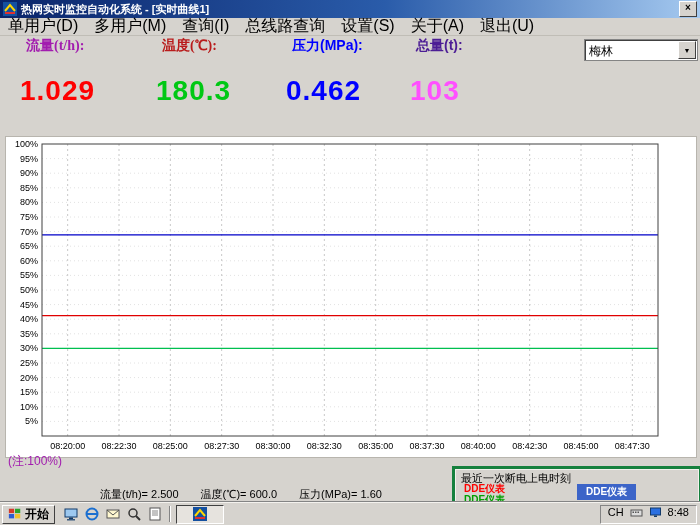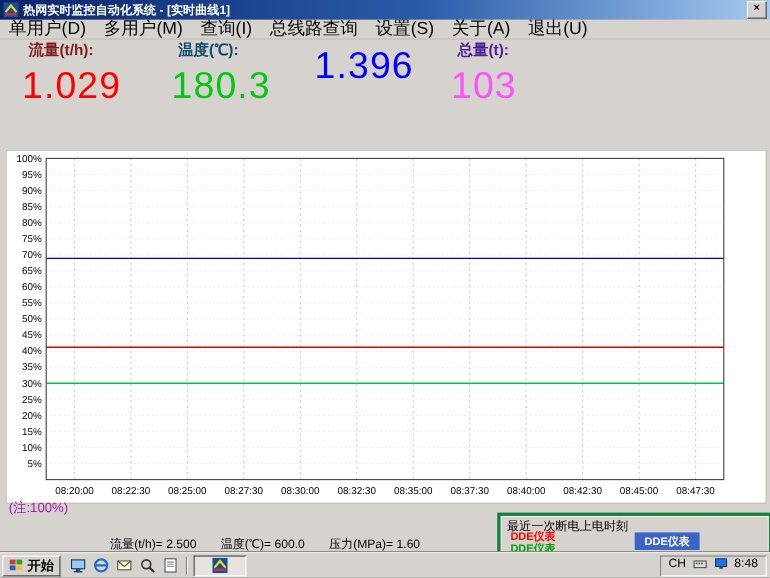--- a/index.html
+++ b/index.html
@@ -15,21 +15,21 @@
     border:1px solid;border-color:#fff #404040 #404040 #fff;font-size:10px;line-height:12px;
     text-align:center;font-weight:bold;cursor:default;}
   
   .menubar{position:absolute;left:0;top:18px;right:0;height:17px;background:#d6d3ce;
     display:flex;align-items:center;font-size:16px;color:#000;border-bottom:1px solid #c0bdb6;}
   .menu-item{padding:1px 8px;cursor:default;}
   
   .readouts{position:absolute;left:20px;top:37px;display:flex;}
   .readout{flex:0 0 auto;}
   .r-label{font-size:14px;font-weight:bold;padding-left:6px;}
-  .r-value{font-size:34px;font-weight:normal;margin-top:4px;letter-spacing:1px;}
+  .r-value{font-size:28px;font-weight:bold;margin-top:20px;letter-spacing:1px;}
   
   .combo{position:absolute;left:584px;top:39px;width:112px;height:20px;background:#fff;
     border:1px solid #848484;box-shadow:inset 1px 1px 0 #404040;}
   .combo-value{position:absolute;left:4px;top:3px;font-size:12px;color:#000;}
   .combo-btn{position:absolute;right:1px;top:1px;bottom:1px;width:16px;background:#d6d3ce;
     border:1px solid;border-color:#fff #404040 #404040 #fff;font-size:7px;color:#000;
     display:flex;align-items:center;justify-content:center;}
   
   .chart-box{position:absolute;left:5px;top:136px;width:690px;height:320px;background:#fff;
     border:1px solid #b8b5ae;}
@@ -81,36 +81,41 @@
       <span class="menu-item">多用户(M)</span>
       <span class="menu-item">查询(I)</span>
       <span class="menu-item">总线路查询</span>
       <span class="menu-item">设置(S)</span>
       <span class="menu-item">关于(A)</span>
       <span class="menu-item">退出(U)</span>
     </div>
 
   <div class="readouts" id="readouts">
       <div class="readout" style="width: 136px;">
-        <div class="r-label" style="color: #7f1d1d;">流量(t/h):</div>
+        <div class="r-label" style="color: #a21caf; font-family: Liberation Serif, serif;">流量(t/h):</div>
         <div class="r-value" style="color: rgb(255, 0, 0);">1.029</div>
       </div>
       <div class="readout" style="width: 130px;">
-        <div class="r-label" style="color: #0c4a6e;">温度(℃):</div>
+        <div class="r-label" style="color: #b91c1c; font-family: Liberation Serif, serif;">温度(℃):</div>
         <div class="r-value" style="color: rgb(0, 200, 20);">180.3</div>
       </div>
       <div class="readout" style="width: 124px;">
-        <div class="r-value" style="color: rgb(0, 0, 255);">1.396</div>
+        <div class="r-label" style="color: rgb(0, 0, 255);">压力(MPa):</div>
+        <div class="r-value" style="color: rgb(0, 0, 255);">0.462</div>
       </div>
       <div class="readout" style="width: 150px;">
         <div class="r-label" style="color: #4c1d95;">总量(t):</div>
         <div class="r-value" style="color: rgb(255, 80, 255);">103</div>
       </div>
     </div>
 
+  <div class="combo">
+    <span class="combo-value">梅林</span>
+    <span class="combo-btn">▼</span>
+  </div>
 
   <div class="chart-box">
     <svg id="chart-svg" width="690" height="318">
         <line x1="36" y1="21.6" x2="652" y2="21.6" stroke="#e2e2e2" stroke-dasharray="1,3"></line>
         <line x1="36" y1="36.2" x2="652" y2="36.2" stroke="#e2e2e2" stroke-dasharray="1,3"></line>
         <line x1="36" y1="50.8" x2="652" y2="50.8" stroke="#e2e2e2" stroke-dasharray="1,3"></line>
         <line x1="36" y1="65.4" x2="652" y2="65.4" stroke="#e2e2e2" stroke-dasharray="1,3"></line>
         <line x1="36" y1="80" x2="652" y2="80" stroke="#e2e2e2" stroke-dasharray="1,3"></line>
         <line x1="36" y1="94.6" x2="652" y2="94.6" stroke="#e2e2e2" stroke-dasharray="1,3"></line>
         <line x1="36" y1="109.19999999999999" x2="652" y2="109.19999999999999" stroke="#e2e2e2" stroke-dasharray="1,3"></line>

